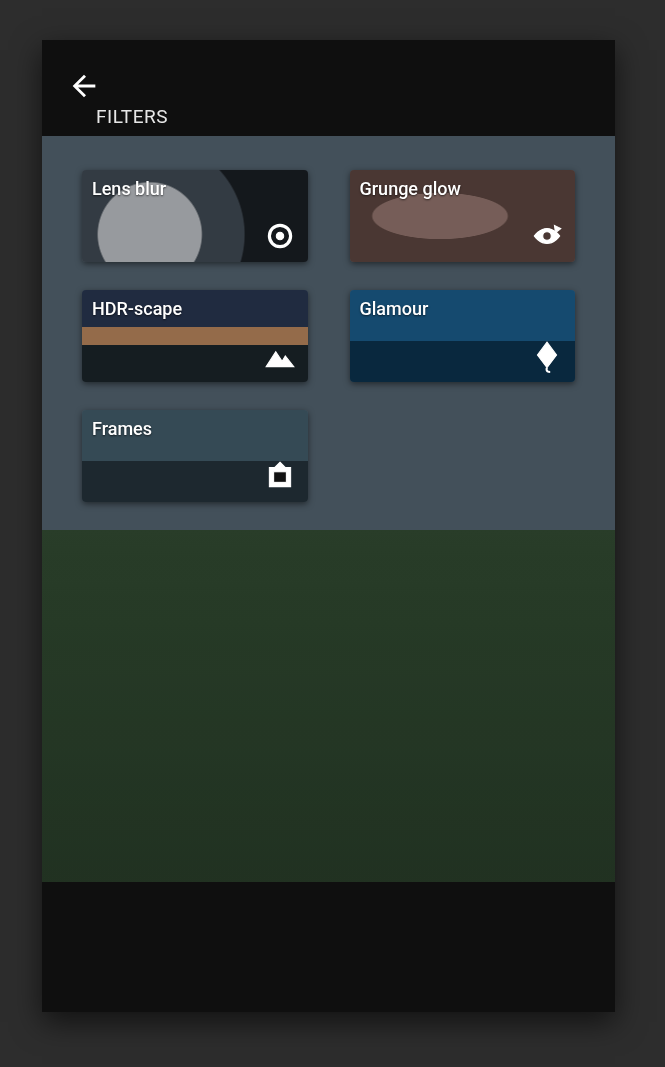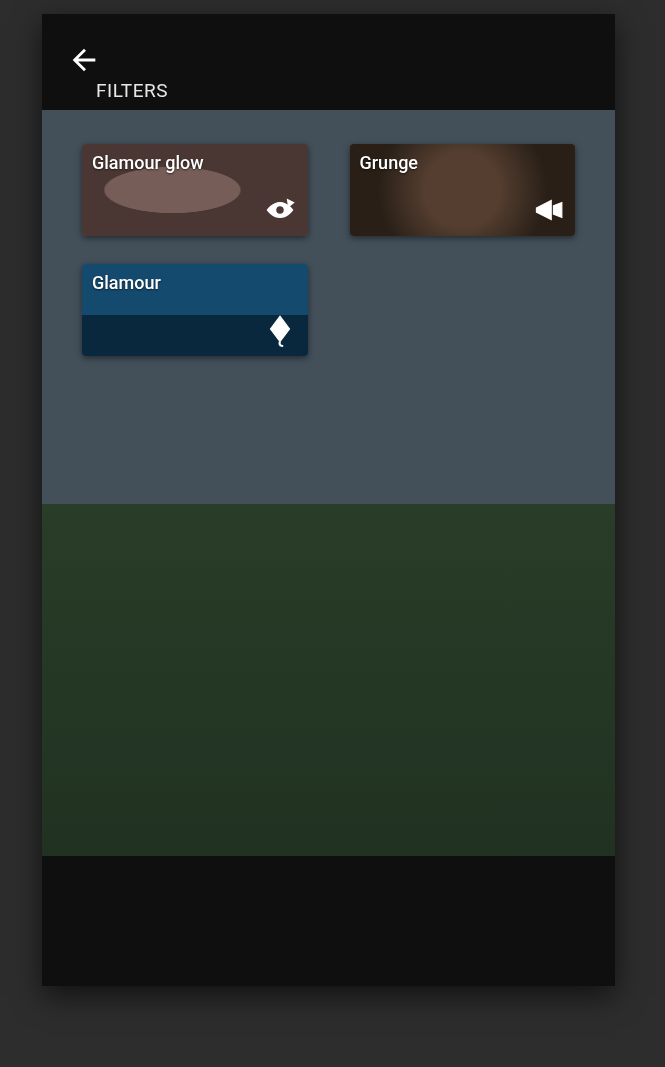--- a/index.html
+++ b/index.html
@@ -1,19 +1,19 @@
 <!DOCTYPE html>
 <html><head>
 <meta charset="utf-8">
 <style>
   * { margin: 0; padding: 0; box-sizing: border-box; }
   html, body { width: 665px; height: 1067px; background: #2d2d2d; overflow: hidden; font-family: Roboto, "Helvetica Neue", Arial, sans-serif; }
   .device {
     position: absolute;
-    left: 42px; top: 14px;
+    left: 42px; top: 40px;
     width: 573px; height: 972px;
     background: #111;
     box-shadow: 0 10px 28px rgba(0,0,0,0.6);
     display: flex; flex-direction: column;
   }
   .topbar {
     height: 96px;
     background: #0f0f0f;
     position: relative;
   }
@@ -183,44 +183,64 @@
         </svg>
     </div>
     <div class="title">FILTERS</div>
   </div>
 
   <div class="stage">
     <div class="bg"></div>
     <div class="bottom-band"></div>
     <div class="grid" id="grid">
         <div class="card">
+          <div class="thumb thumb-lensblur"></div>
+          <div class="veil"></div>
+          <div class="label">Lens blur</div>
+          <div class="icon">
+            <svg viewBox="0 0 32 32">
+              <use href="#target-icon"></use>
+            </svg>
+          </div>
+        </div>
+        <div class="card">
           <div class="thumb thumb-glamour"></div>
           <div class="veil"></div>
-          <div class="label">Glamour glow</div>
+          <div class="label">Grunge glow</div>
           <div class="icon">
             <svg viewBox="0 0 32 32">
               <use href="#eye-icon"></use>
             </svg>
           </div>
         </div>
         <div class="card">
-          <div class="thumb thumb-grunge"></div>
-          <div class="veil"></div>
-          <div class="label">Grunge</div>
-          <div class="icon">
-            <svg viewBox="0 0 32 32">
-              <use href="#megaphone-icon"></use>
+          <div class="thumb thumb-hdr"></div>
+          <div class="veil"></div>
+          <div class="label">HDR-scape</div>
+          <div class="icon">
+            <svg viewBox="0 0 32 32">
+              <use href="#mountains-icon"></use>
             </svg>
           </div>
         </div>
         <div class="card">
           <div class="thumb thumb-retrolux"></div>
           <div class="veil"></div>
           <div class="label">Glamour</div>
           <div class="icon">
             <svg viewBox="0 0 32 32">
               <use href="#kite-icon"></use>
+            </svg>
+          </div>
+        </div>
+        <div class="card">
+          <div class="thumb thumb-frames"></div>
+          <div class="veil"></div>
+          <div class="label">Frames</div>
+          <div class="icon">
+            <svg viewBox="0 0 32 32">
+              <use href="#frame-icon"></use>
             </svg>
           </div>
         </div>
       </div>
   </div>
 </div>
 
 </body></html>

